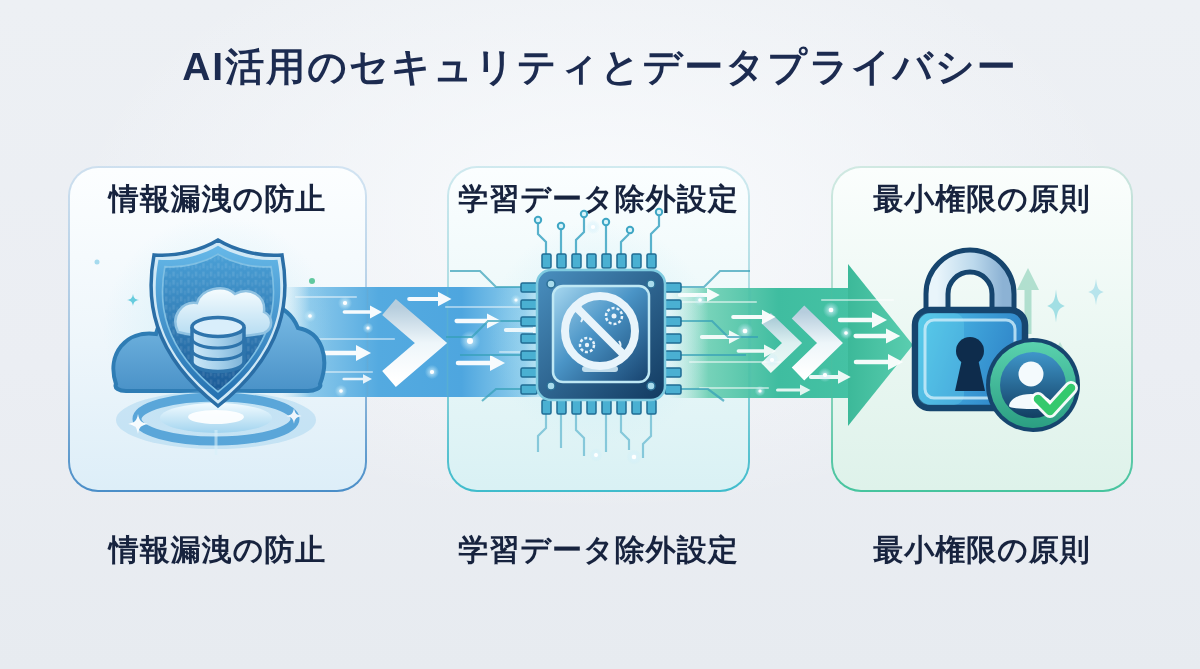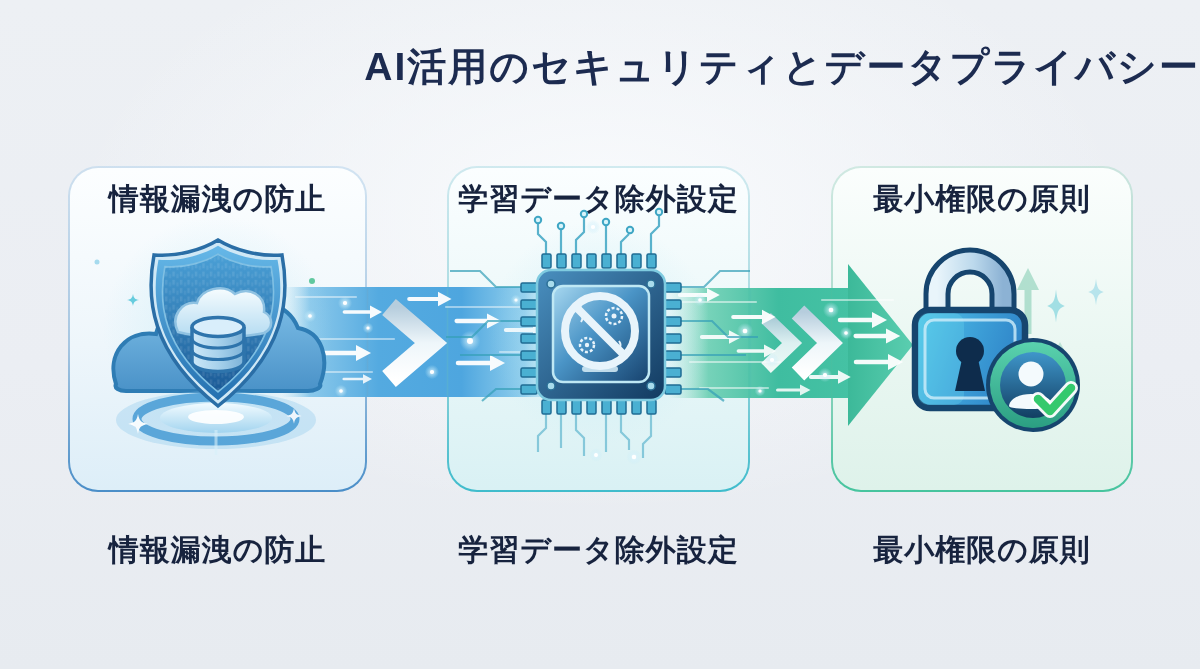--- a/index.html
+++ b/index.html
@@ -5,21 +5,21 @@
   html,body{margin:0;padding:0;background:#ffffff;}
   .canvas{
     position:relative;width:1200px;height:669px;overflow:hidden;
     background:
       radial-gradient(ellipse 850px 480px at 50% 32%, #f9fbfd 0%, rgba(249,251,253,0) 62%),
       linear-gradient(180deg,#edf0f4 0%,#ebeef3 55%,#e7ebf0 100%);
     font-family:"Liberation Sans","DejaVu Sans",sans-serif;
   }
   .title{
     position:absolute;top:40px;left:0;width:100%;margin:0;
-    text-align:right;font-size:39px;font-weight:800;letter-spacing:2px;color:#1c2b50;
+    text-align:center;font-size:39px;font-weight:800;letter-spacing:2px;color:#1c2b50;
   }
   .card{position:absolute;top:166px;height:326px;border-radius:30px;padding:2px;box-sizing:border-box;}
   .card-inner{width:100%;height:100%;border-radius:28px;box-sizing:border-box;}
   .card1{left:68px;width:299px;background:linear-gradient(180deg,rgba(150,195,230,.35) 0%,rgba(110,165,210,.55) 55%,#4a8ec8 100%);}
   .card1 .card-inner{background:linear-gradient(180deg,#fcfeff 0%,#eef6fb 55%,#ddeef8 100%);}
   .card2{left:447px;width:303px;background:linear-gradient(180deg,rgba(120,200,212,.30) 0%,rgba(90,190,200,.55) 55%,#3fbccc 100%);}
   .card2 .card-inner{background:linear-gradient(180deg,#fbfeff 0%,#e9f7f8 55%,#d9f1f4 100%);}
   .card3{left:831px;width:302px;background:linear-gradient(180deg,rgba(130,205,175,.30) 0%,rgba(100,195,160,.55) 55%,#46c49e 100%);}
   .card3 .card-inner{background:linear-gradient(180deg,#fbfefd 0%,#eaf7f2 55%,#def2ea 100%);}
   .card-label{margin:0;padding-top:11px;text-align:center;font-size:30px;font-weight:bold;color:#17233e;letter-spacing:1px;}

